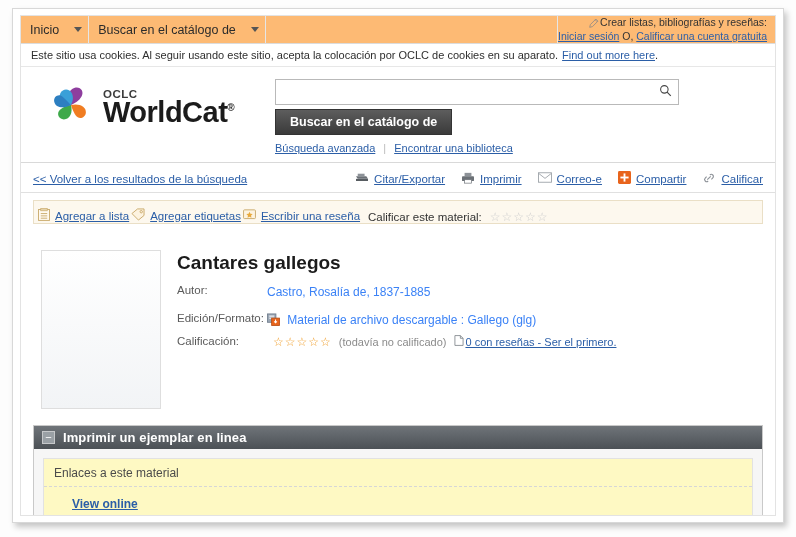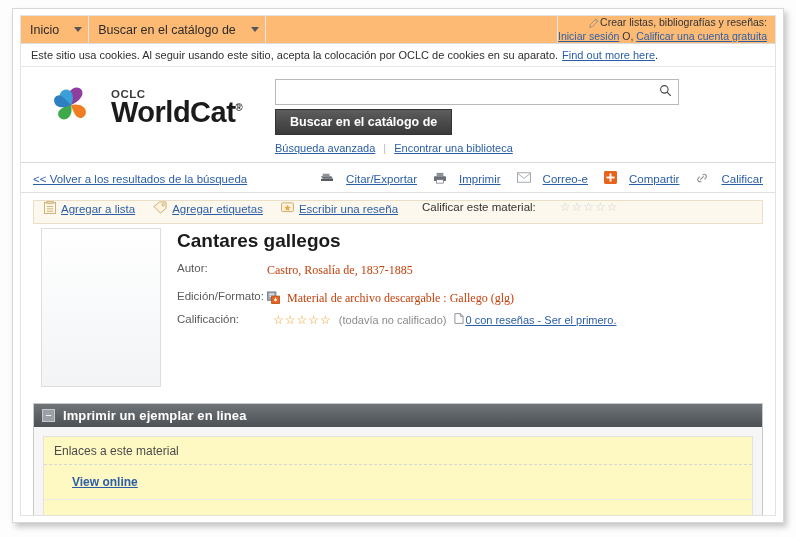--- a/index.html
+++ b/index.html
@@ -97,21 +97,21 @@
 
   
   .header {
     display: flex;
     padding: 10px 12px 8px 12px;
     border-bottom: 1px solid #d9d9d9;
     background: #fff;
     align-items: flex-start;
   }
   .logo-wrap { width: 228px; padding-left: 14px; padding-top: 6px; }
-  .logo { display: flex; align-items: center; gap: 16px; }
+  .logo { display: flex; align-items: center; gap: 8px; }
   .logo-text { line-height: 1; }
   .logo-oclc {
     font-size: 11.5px; font-weight: bold; letter-spacing: .5px;
     color: #3b3b3b; margin-bottom: -2px;
   }
   .logo-world {
     font-size: 29px; font-weight: bold; color: #1b1b1b;
     letter-spacing: -0.5px;
   }
   .logo-world sup { font-size: 10px; vertical-align: super; }
@@ -156,60 +156,61 @@
     padding: 8px 12px 6px 12px;
     display: flex; align-items: center;
     border-bottom: 1px solid #e0e0e0;
     font-size: 11.5px;
   }
   .backrow .tools {
     margin-left: auto;
     display: flex; align-items: center; gap: 16px;
     font-size: 11.5px;
   }
-  .tool { display: flex; align-items: center; gap: 12px; }
+  .tool { display: flex; align-items: center; gap: 5px; }
 
   .actionbar {
     margin: 7px 12px 0 12px;
     background: #fdf8ee;
     border: 1px solid #eadfc6;
     height: 22px;
-    display: flex; align-items: flex-start;
-    padding: 0 10px;
-    gap: 18px;
+    display: flex; align-items: flex-end;
+    padding: 0 4px;
+    gap: 2px;
     font-size: 11.5px;
   }
   .act { display: flex; align-items: center; gap: 5px; }
   .rate-label { color: #333; margin-left: 6px; }
   .stars { display: flex; gap: 1px; margin-left: 6px; }
   .star { font-size: 12px; line-height: 1; }
   .star.grey { color: #cfcfcf; }
   .star.orange { color: #f0a030; }
 
   
   .record {
     display: flex;
     padding: 4px 12px 6px 12px;
     gap: 16px;
+    margin-top: 22px;
   }
   .cover {
     width: 118px; height: 157px;
     border: 1px solid #dedede;
     background: linear-gradient(#ffffff, #f2f4f6);
     flex: none;
     margin-left: 8px;
   }
   .meta { flex: 1; padding-top: 2px; }
   .rec-title {
     font-size: 19px; font-weight: bold; color: #1b1b1b;
     margin: 0 0 10px 0;
   }
   .mrow { display: flex; margin-bottom: 7px; font-size: 12px; }
   .mlabel { width: 90px; color: #5a5a5a; flex: none; font-size: 11.5px; }
-  .mval { color: #c2410c; line-height: 1.35; max-width: 330px; font-family: Liberation Serif, serif; }
+  .mval { color: #3b82f6; line-height: 1.35; max-width: 330px; }
   .fmt-ico {
     display: inline-block; width: 13px; height: 13px;
     vertical-align: -2px; margin-right: 4px;
   }
   .rating-val { display: flex; align-items: center; gap: 8px; font-size: 11px; }
   .muted { color: #8b8b8b; font-size: 11px; }
   .revlink { font-size: 11px; display: flex; align-items: center; gap: 1px; }
 
   
   .section {

